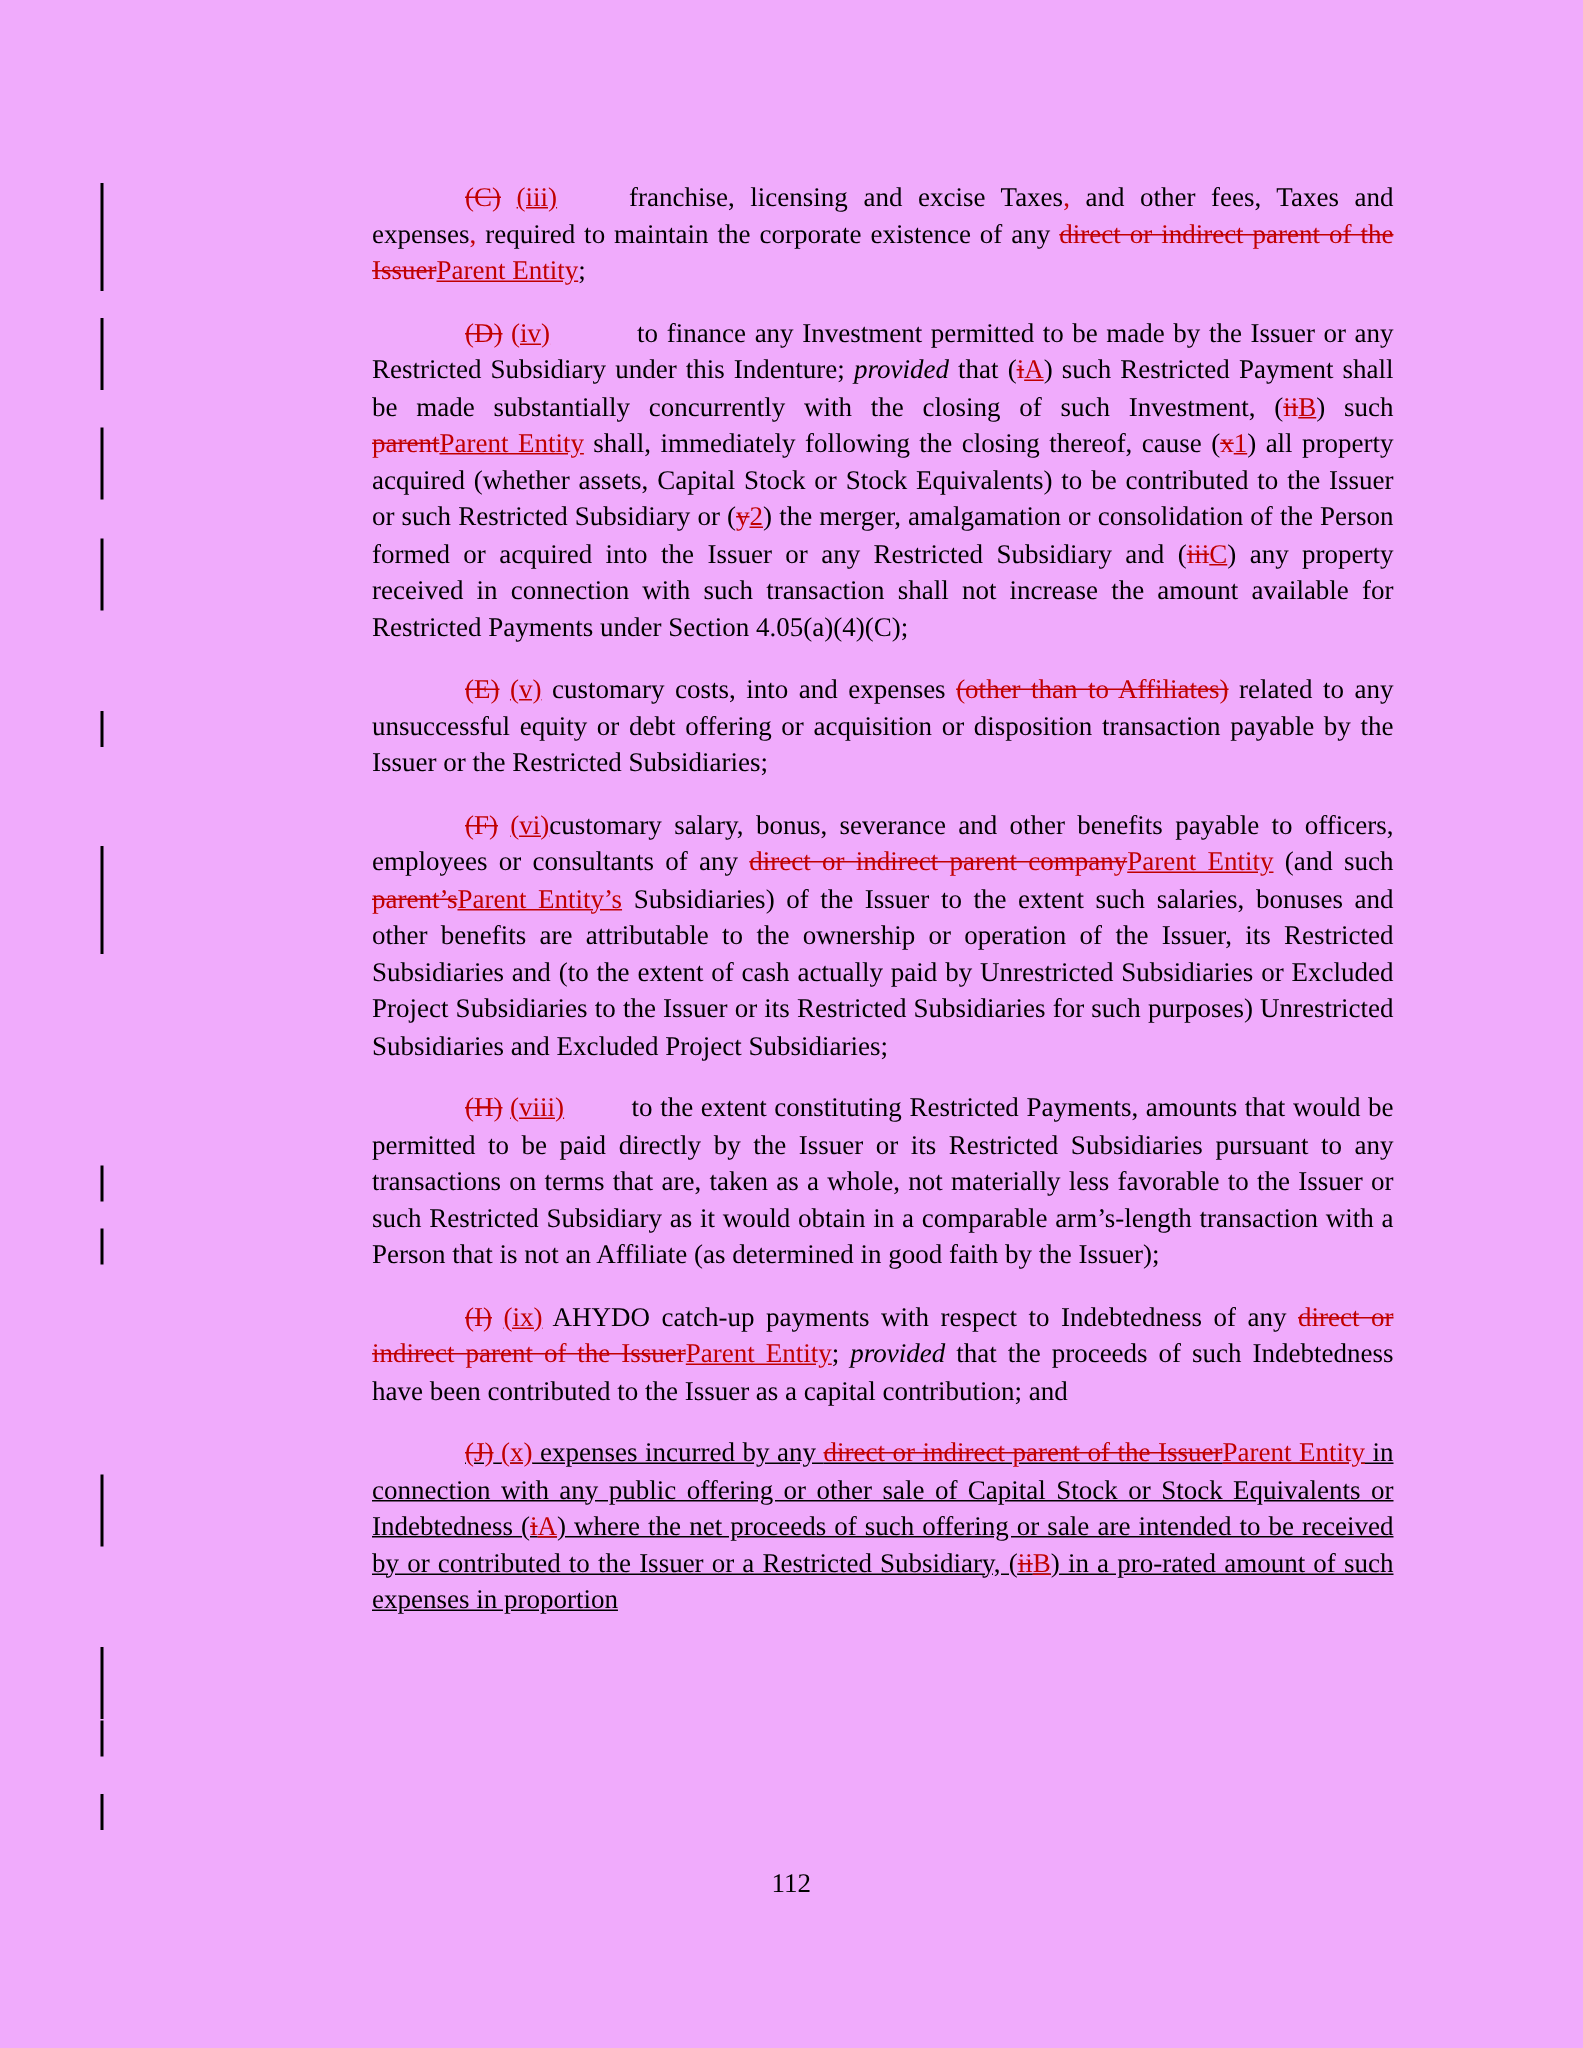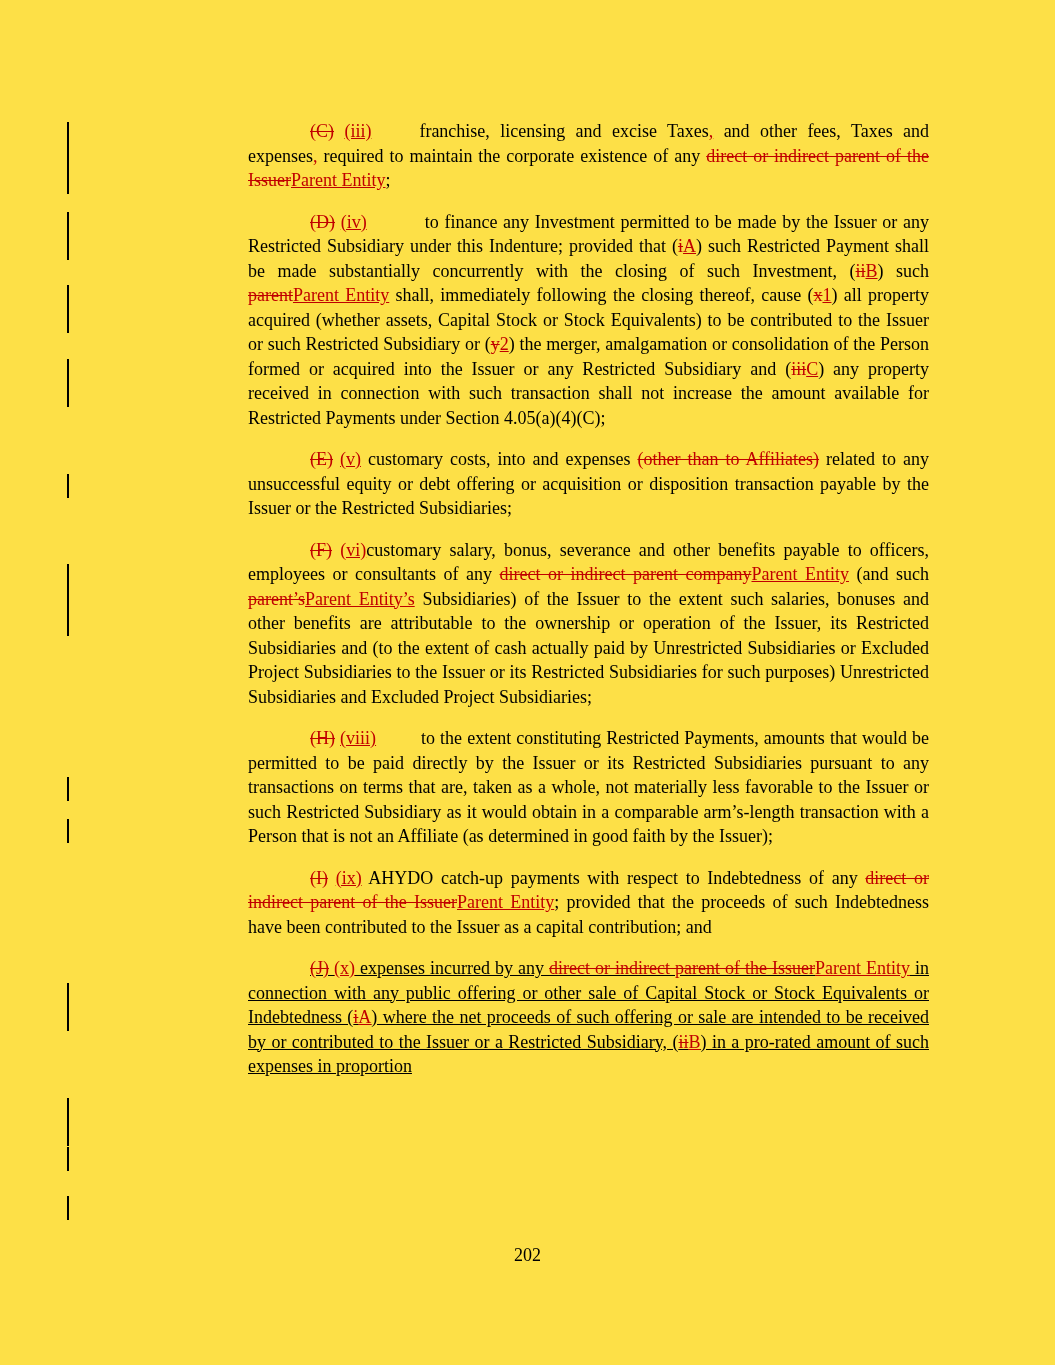--- a/index.html
+++ b/index.html
@@ -5,21 +5,21 @@
   :root {
     --change-color: #C00000;
     --text-color: #000000;
   }
   * { box-sizing: border-box; }
   html, body { margin: 0; padding: 0; background: #ffffff; }
   .page {
     position: relative;
     width: 1055px;
     height: 1365px;
-    background: #fde047;
+    background: #f0abfc;
     font-family: "Liberation Serif", serif;
     font-size: 18px;
     color: var(--text-color);
     overflow: hidden;
   }
   .content {
     position: absolute;
     left: 248px;
     top: 119px;
     width: 681px;
@@ -33,21 +33,21 @@
   p.para:last-child { margin-bottom: 0; text-decoration: underline; }
   .para span.del {
     color: var(--change-color);
     text-decoration: line-through;
   }
   .para span.ins {
     color: var(--change-color);
     text-decoration: underline;
   }
   .para span.u { }
-  .para span.i { }
+  .para span.i { font-style: italic; }
   .para span.tab {
     display: inline-block;
     height: 1px;
   }
   .changebar {
     position: absolute;
     left: 67px;
     width: 2px;
     background: #000000;
   }
@@ -80,14 +80,14 @@
     </div>
   <div class="content">
       <p class="para"><span class="del">(C)</span><span class="n"> </span><span class="ins">(iii)</span><span class="tab" style="width: 48px;"></span><span class="n">franchise, licensing and excise Taxes</span><span class="ins">,</span><span class="n"> and other fees, Taxes and expenses</span><span class="ins">,</span><span class="n"> required to maintain the corporate existence of any </span><span class="del">direct or indirect parent of the Issuer</span><span class="ins">Parent Entity</span><span class="n">;</span></p>
       <p class="para"><span class="del">(D)</span><span class="n"> </span><span class="ins">(iv)</span><span class="tab" style="width: 58px;"></span><span class="n">to finance any Investment permitted to be made by the Issuer or any Restricted Subsidiary under this Indenture; </span><span class="i">provided</span><span class="n"> that (</span><span class="del">i</span><span class="ins">A</span><span class="n">) such Restricted Payment shall be made substantially concurrently with the closing of such Investment, (</span><span class="del">ii</span><span class="ins">B</span><span class="n">) such </span><span class="del">parent</span><span class="ins">Parent Entity</span><span class="n"> shall, immediately following the closing thereof, cause (</span><span class="del">x</span><span class="ins">1</span><span class="n">) all property acquired (whether assets, Capital Stock or Stock Equivalents) to be contributed to the Issuer or such Restricted Subsidiary or (</span><span class="del">y</span><span class="ins">2</span><span class="n">) the merger, amalgamation or consolidation of the Person formed or acquired into the Issuer or any Restricted Subsidiary and (</span><span class="del">iii</span><span class="ins">C</span><span class="n">) any property received in connection with such transaction shall not increase the amount available for Restricted Payments under </span><span class="u">Section 4.05(a)(4)(C)</span><span class="n">;</span></p>
       <p class="para"><span class="del">(E)</span><span class="n"> </span><span class="ins">(v)</span><span class="n"> customary costs, into and expenses </span><span class="del">(other than to Affiliates)</span><span class="n"> related to any unsuccessful equity or debt offering or acquisition or disposition transaction payable by the Issuer or the Restricted Subsidiaries;</span></p>
       <p class="para"><span class="del">(F)</span><span class="n"> </span><span class="ins">(vi)</span><span class="n">customary salary, bonus, severance and other benefits payable to officers, employees or consultants of any </span><span class="del">direct or indirect parent company</span><span class="ins">Parent Entity</span><span class="n"> (and such </span><span class="del">parent’s</span><span class="ins">Parent Entity’s</span><span class="n"> Subsidiaries) of the Issuer to the extent such salaries, bonuses and other benefits are attributable to the ownership or operation of the Issuer, its Restricted Subsidiaries and (to the extent of cash actually paid by Unrestricted Subsidiaries or Excluded Project Subsidiaries to the Issuer or its Restricted Subsidiaries for such purposes) Unrestricted Subsidiaries and Excluded Project Subsidiaries;</span></p>
       <p class="para"><span class="del">(H)</span><span class="n"> </span><span class="ins">(viii)</span><span class="tab" style="width: 45px;"></span><span class="n">to the extent constituting Restricted Payments, amounts that would be permitted to be paid directly by the Issuer or its Restricted Subsidiaries pursuant to any transactions on terms that are, taken as a whole, not materially less favorable to the Issuer or such Restricted Subsidiary as it would obtain in a comparable arm’s-length transaction with a Person that is not an Affiliate (as determined in good faith by the Issuer);</span></p>
       <p class="para"><span class="del">(I)</span><span class="n"> </span><span class="ins">(ix)</span><span class="n"> AHYDO catch-up payments with respect to Indebtedness of any </span><span class="del">direct or indirect parent of the Issuer</span><span class="ins">Parent Entity</span><span class="n">; </span><span class="i">provided</span><span class="n"> that the proceeds of such Indebtedness have been contributed to the Issuer as a capital contribution; and</span></p>
       <p class="para"><span class="del">(J)</span><span class="n"> </span><span class="ins">(x)</span><span class="n"> expenses incurred by any </span><span class="del">direct or indirect parent of the Issuer</span><span class="ins">Parent Entity</span><span class="n"> in connection with any public offering or other sale of Capital Stock or Stock Equivalents or Indebtedness (</span><span class="del">i</span><span class="ins">A</span><span class="n">) where the net proceeds of such offering or sale are intended to be received by or contributed to the Issuer or a Restricted Subsidiary, (</span><span class="del">ii</span><span class="ins">B</span><span class="n">) in a pro-rated amount of such expenses in proportion</span></p>
     </div>
-  <div class="page-number">202</div>
+  <div class="page-number">112</div>
 </div>
 
 </body></html>

